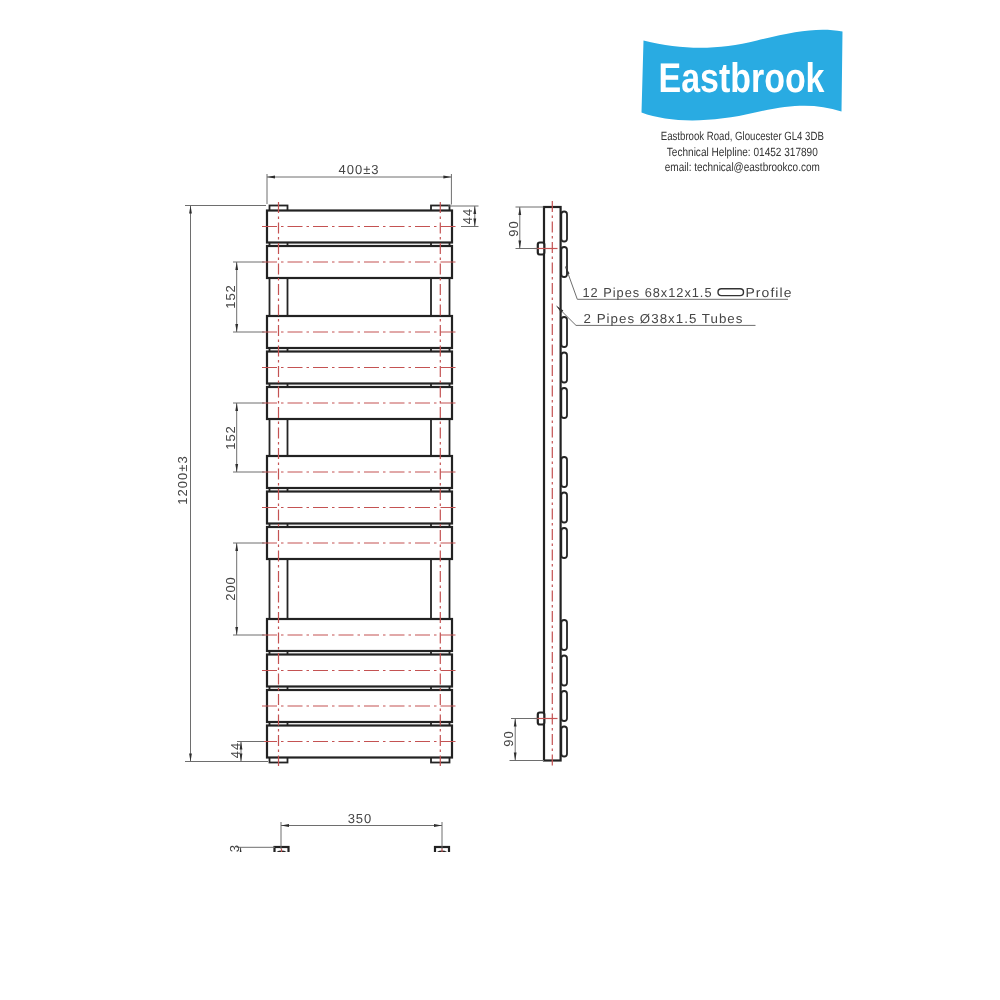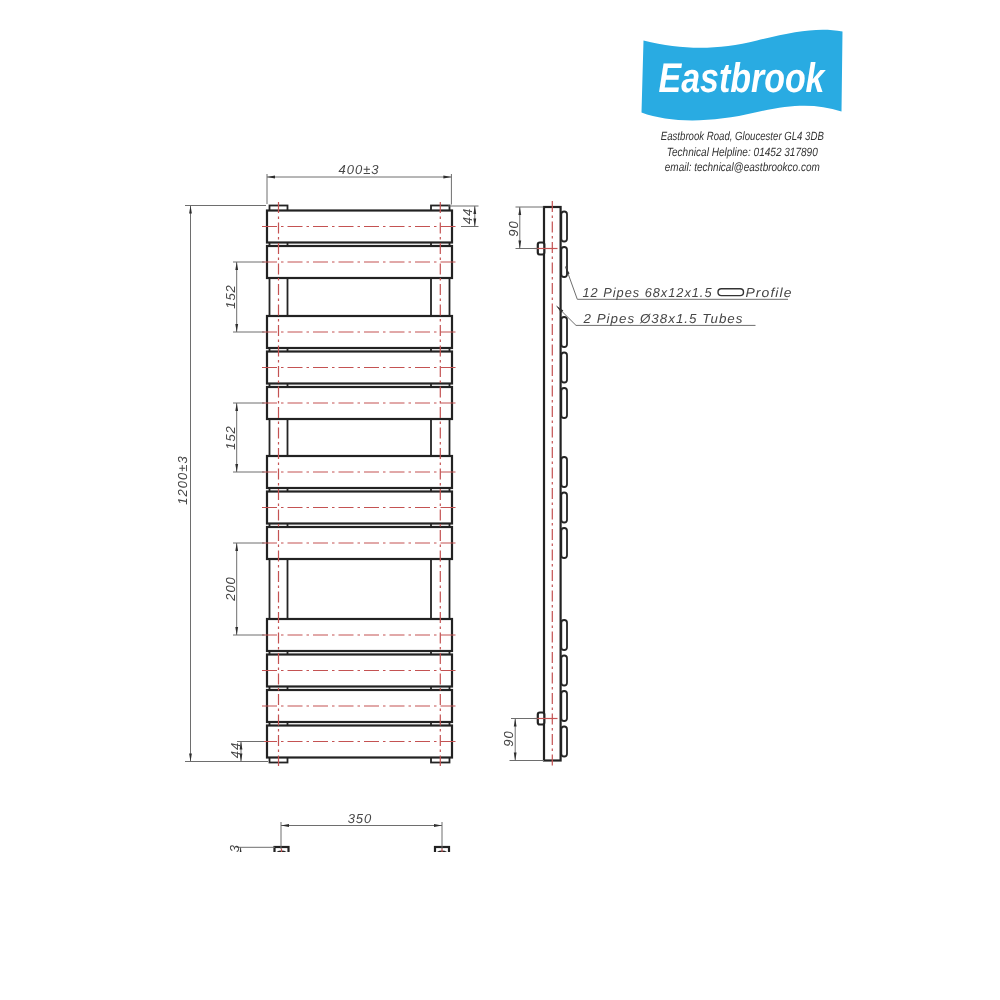--- a/index.html
+++ b/index.html
@@ -1,16 +1,16 @@
 <!DOCTYPE html>
 <html><head>
 <meta charset="utf-8">
 <style>
   html,body{margin:0;padding:0;background:#ffffff;}
-  #page{width:1000px;height:852px;position:relative;background:#737373;font-style:italic;}
+  #page{width:1000px;height:852px;position:relative;background:#737373;}
   text{font-family:"Liberation Sans",sans-serif;-webkit-font-smoothing:antialiased;text-rendering:geometricPrecision;}
   .cad{fill:#454545;font-size:13px;letter-spacing:1px;}
   .dim{stroke:#6e6e6e;stroke-width:1;fill:none;}
   .out{stroke:#222222;stroke-width:2.2;fill:#ffffff;}
   .tub{stroke:#242424;stroke-width:1.8;fill:#ffffff;}
   .red{stroke:#c45252;stroke-width:1.2;fill:none;}
   .ar{fill:#2e2e2e;stroke:none;}
 </style>
 </head>
 <body>

